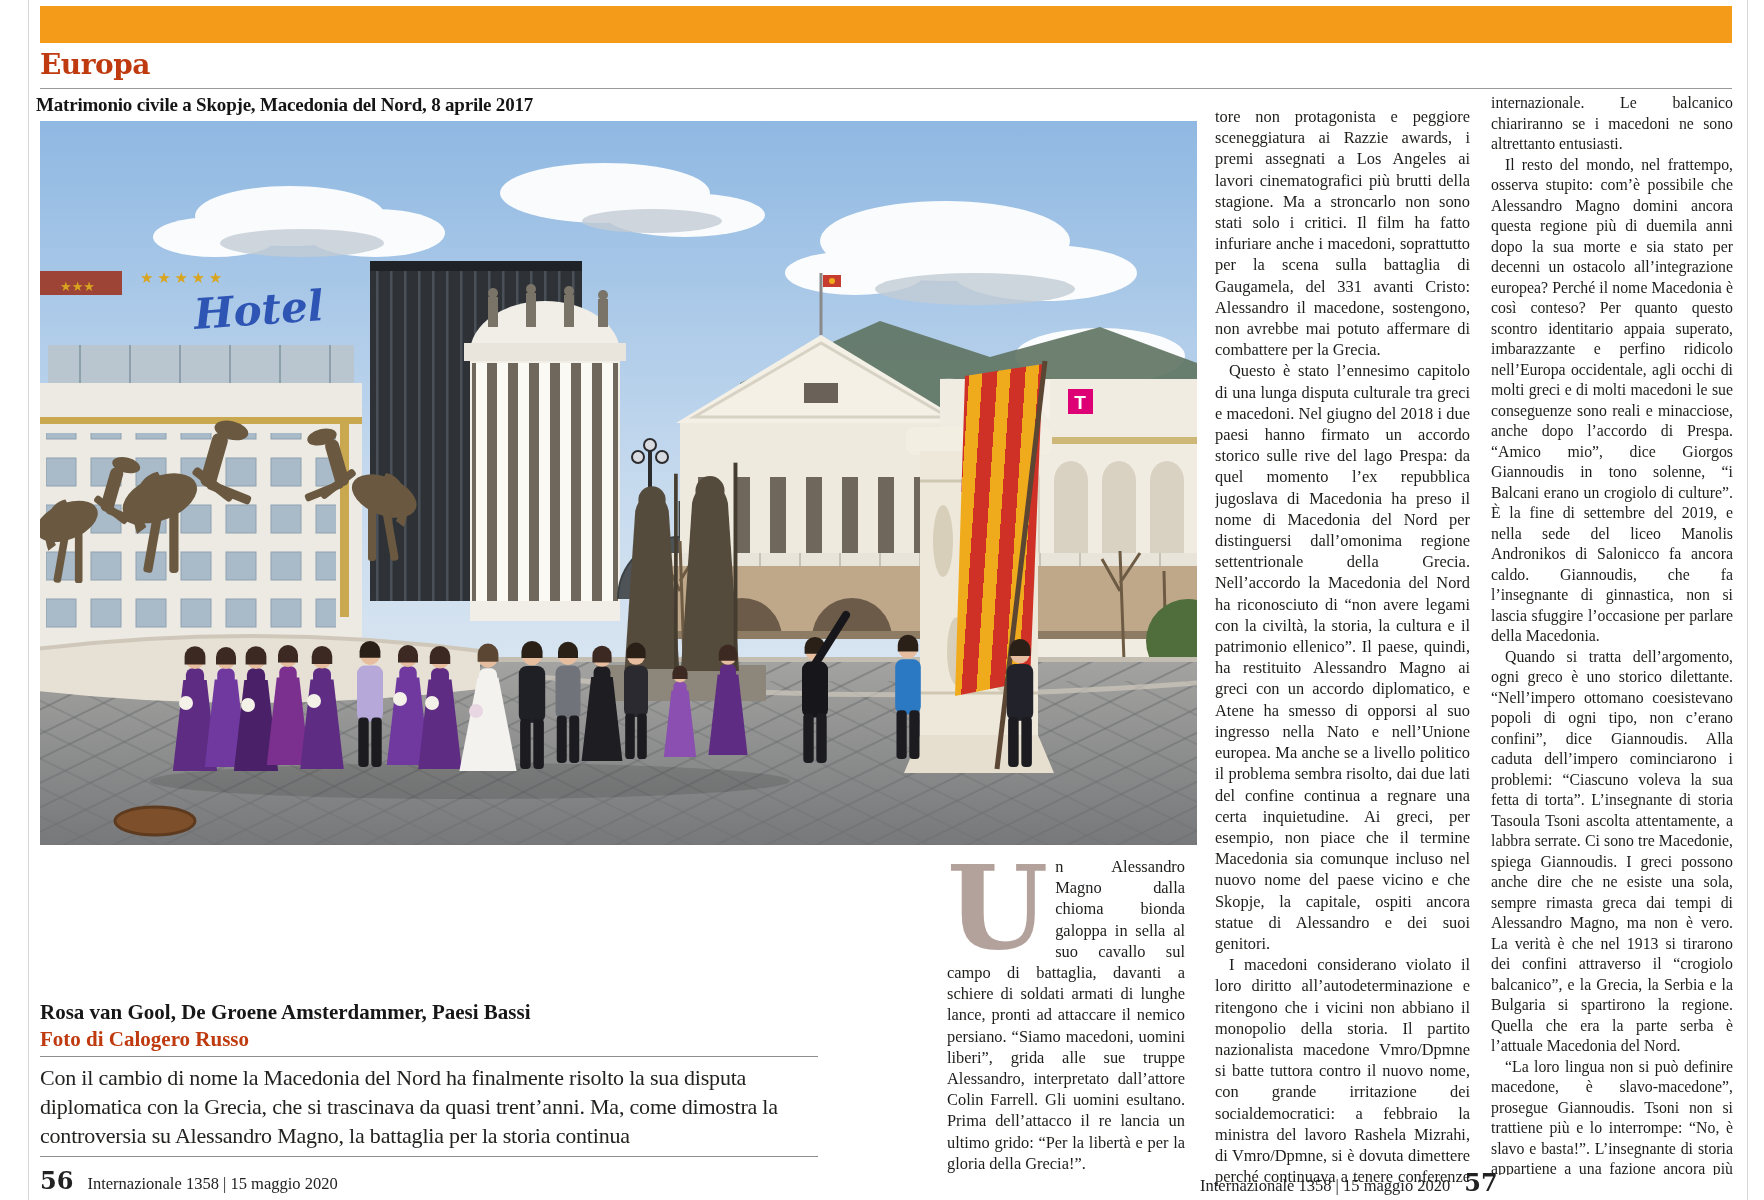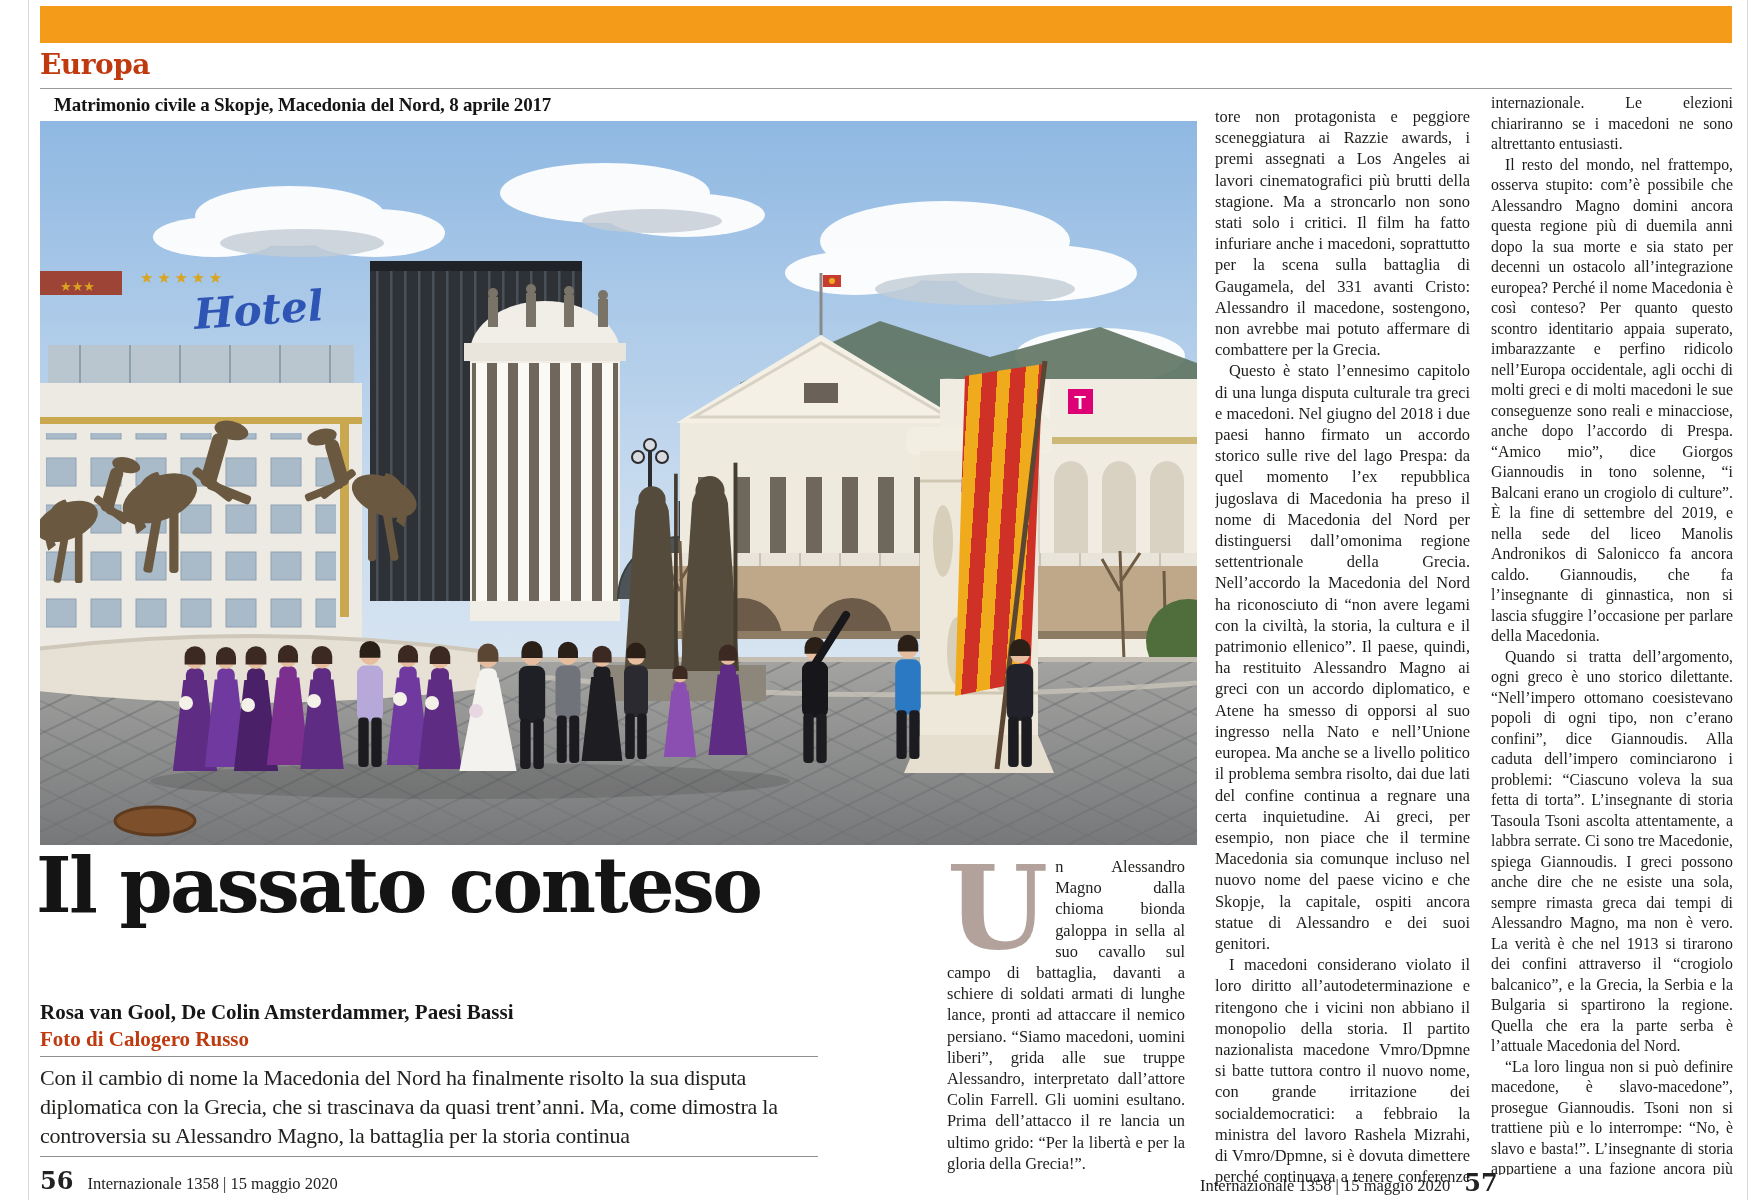--- a/index.html
+++ b/index.html
@@ -3,21 +3,21 @@
 <meta charset="utf-8">
 <style>
   html,body{margin:0;padding:0;background:#f2f2f2;}
   .spread{position:relative;width:1764px;height:1200px;background:#ffffff;
           font-family:"Liberation Serif",serif;color:#1c1c1a;overflow:hidden;}
   .cropmark{position:absolute;top:0;bottom:0;width:1px;background:#d8d8d8;}
   .orange-bar{position:absolute;left:40px;top:6px;width:1692px;height:37px;background:#F49C1A;}
   .section-label{position:absolute;left:40px;top:48px;font-size:28px;font-weight:bold;
                  color:#BF3A0F;font-family:"DejaVu Serif",serif;letter-spacing:-.5px;}
   .top-rule{position:absolute;left:40px;top:88px;width:1692px;height:1px;background:#9a9a9a;}
-  .photo-caption{position:absolute;left:54px;top:94px;font-size:19px;font-weight:bold;
+  .photo-caption{position:absolute;left:36px;top:94px;font-size:19px;font-weight:bold;
                  color:#151515;letter-spacing:-.2px;}
   .photo-wrap{position:absolute;left:40px;top:121px;width:1157px;height:724px;overflow:hidden;}
   .headline{position:absolute;left:36px;top:846px;width:920px;font-family:"DejaVu Serif",serif;
             font-weight:bold;font-size:76px;letter-spacing:-2.5px;color:#141414;line-height:1.05;}
   .byline{position:absolute;left:40px;top:1000px;font-size:21px;font-weight:bold;color:#171717;}
   .credit{position:absolute;left:40px;top:1027px;font-size:21px;font-weight:bold;color:#BF3A0F;text-align:right;}
   .rule{position:absolute;left:40px;width:778px;height:1px;background:#8f8f8f;}
   .standfirst{position:absolute;left:40px;top:1063px;width:792px;font-size:22px;
               line-height:29px;color:#222220;letter-spacing:-.2px;}
   .bodycol{position:absolute;text-align:justify;color:#1d1d1b;overflow:hidden;
@@ -356,40 +356,39 @@
       <use href="#pm" transform="translate(868,638) scale(1.28)" color="#2b79c2"></use>
 
       <g>
         <path d="M925,255 L1003,243 L990,560 L915,575 Z" fill="url(#flagStripes)"></path>
         <line x1="1005" y1="240" x2="957" y2="648" stroke="#5a4632" stroke-width="5"></line>
         <use href="#pm" transform="translate(980,646) scale(1.32)" color="#22222a"></use>
       </g>
     </svg>
   </div>
 
-  <div class="headline">Il passato conteso</div>
-  <div class="byline">Rosa van Gool, De Colin Amsterdammer, Paesi Bassi</div>
+  <div class="byline">Rosa van Gool, De Groene Amsterdammer, Paesi Bassi</div>
   <div class="credit">Foto di Calogero Russo</div>
   <div class="rule" style="top:1056px"></div>
   <div class="standfirst">Con il cambio di nome la Macedonia del Nord ha finalmente risolto la sua disputa diplomatica con la Grecia, che si trascinava da quasi trent’anni. Ma, come dimostra la controversia su Alessandro Magno, la battaglia per la storia continua</div>
   <div class="rule" style="top:1156px"></div>
 
   <div class="bodycol col1">
     <p><span class="dropcap">U</span><span>n Alessandro Magno dalla chioma bionda galoppa in sella al suo cavallo sul campo di battaglia, davanti a schiere di soldati armati di lunghe lance, pronti ad attaccare il nemico persiano. “Siamo macedoni, uomini liberi”, grida alle sue truppe Alessandro, interpretato dall’attore Colin Farrell. Gli uomini esultano. Prima dell’attacco il re lancia un ultimo grido: “Per la libertà e per la gloria della Grecia!”.</span></p>
     <p class="indent"><span>Il film </span><span class="ital">Alexander</span><span>, del 2004, è valso al regista Oliver Stone la nomination per peggior film, peggior regia, peggior attore e peggior attrice protagonisti, peggior at-</span></p>
   </div>
 
   <div class="bodycol col2">
     <p>tore non protagonista e peggiore sceneggiatura ai Razzie awards, i premi assegnati a Los Angeles ai lavori cinematografici più brutti della stagione. Ma a stroncarlo non sono stati solo i critici. Il film ha fatto infuriare anche i macedoni, soprattutto per la scena sulla battaglia di Gaugamela, del 331 avanti Cristo: Alessandro il macedone, sostengono, non avrebbe mai potuto affermare di combattere per la Grecia.</p>
     <p class="indent">Questo è stato l’ennesimo capitolo di una lunga disputa culturale tra greci e macedoni. Nel giugno del 2018 i due paesi hanno firmato un accordo storico sulle rive del lago Prespa: da quel momento l’ex repubblica jugoslava di Macedonia ha preso il nome di Macedonia del Nord per distinguersi dall’omonima regione settentrionale della Grecia. Nell’accordo la Macedonia del Nord ha riconosciuto di “non avere legami con la civiltà, la storia, la cultura e il patrimonio ellenico”. Il paese, quindi, ha restituito Alessandro Magno ai greci con un accordo diplomatico, e Atene ha smesso di opporsi al suo ingresso nella Nato e nell’Unione europea. Ma anche se a livello politico il problema sembra risolto, dai due lati del confine continua a regnare una certa inquietudine. Ai greci, per esempio, non piace che il termine Macedonia sia comunque incluso nel nuovo nome del paese vicino e che Skopje, la capitale, ospiti ancora statue di Alessandro e dei suoi genitori.</p>
     <p class="indent">I macedoni considerano violato il loro diritto all’autodeterminazione e ritengono che i vicini non abbiano il monopolio della storia. Il partito nazionalista macedone Vmro/Dpmne si batte tuttora contro il nuovo nome, con grande irritazione dei socialdemocratici: a febbraio la ministra del lavoro Rashela Mizrahi, di Vmro/Dpmne, si è dovuta dimettere perché continuava a tenere conferenze stampa davanti a una targa con il vecchio nome del paese. Il malcontento per la questione del nome ha rischiato di essere un tema caldo anche alle elezioni parlamentari – previste per aprile, ma poi rimandate – e di fruttare molti seggi a Vmro/Dpmne, soprattutto perché i vantaggi dell’accordo sono rimasti invisibili per molto tempo. Ma a fine marzo, proprio nel pieno del caos generato dal coronavirus, l’Unione europea ha deciso di avviare i negoziati di adesione con Skopje (in autunno i Paesi Bassi e la Francia avevano votato contro). Nel corso della stessa settimana, il paese è entrato ufficialmente nella Nato. L’accordo di Prespa si è così dimostrato un successo diplomatico, almeno agli occhi della comunità</p>
   </div>
 
   <div class="bodycol col3">
-    <p>internazionale. Le elezioni chiariranno se i macedoni ne sono altrettanto entusiasti.</p>
+    <p>internazionale. Le balcanico chiariranno se i macedoni ne sono altrettanto entusiasti.</p>
     <p class="indent">Il resto del mondo, nel frattempo, osserva stupito: com’è possibile che Alessandro Magno domini ancora questa regione più di duemila anni dopo la sua morte e sia stato per decenni un ostacolo all’integrazione europea? Perché il nome Macedonia è così conteso? Per quanto questo scontro identitario appaia superato, imbarazzante e perfino ridicolo nell’Europa occidentale, agli occhi di molti greci e di molti macedoni le sue conseguenze sono reali e minacciose, anche dopo l’accordo di Prespa. “Amico mio”, dice Giorgos Giannoudis in tono solenne, “i Balcani erano un crogiolo di culture”. È la fine di settembre del 2019, e nella sede del liceo Manolis Andronikos di Salonicco fa ancora caldo. Giannoudis, che fa l’insegnante di ginnastica, non si lascia sfuggire l’occasione per parlare della Macedonia.</p>
     <p class="indent">Quando si tratta dell’argomento, ogni greco è uno storico dilettante. “Nell’impero ottomano coesistevano popoli di ogni tipo, non c’erano confini”, dice Giannoudis. Alla caduta dell’impero cominciarono i problemi: “Ciascuno voleva la sua fetta di torta”. L’insegnante di storia Tasoula Tsoni ascolta attentamente, a labbra serrate. Ci sono tre Macedonie, spiega Giannoudis. I greci possono anche dire che ne esiste una sola, sempre rimasta greca dai tempi di Alessandro Magno, ma non è vero. La verità è che nel 1913 si tirarono dei confini attraverso il “crogiolo balcanico”, e la Grecia, la Serbia e la Bulgaria si spartirono la regione. Quella che era la parte serba è l’attuale Macedonia del Nord.</p>
     <p class="indent">“La loro lingua non si può definire macedone, è slavo-macedone”, prosegue Giannoudis. Tsoni non si trattiene più e lo interrompe: “No, è slavo e basta!”. L’insegnante di storia appartiene a una fazione ancora più intransigente, secondo cui perfino il nome di “Macedonia slava” sarebbe una concessione troppo generosa. Tsoni ritiene che Skopje, come chiama il paese, non possa vantare nessun diritto sul nome Macedonia. Dovrebbe chiamarsi Vardarska, dal fiume che nasce vicino alla città di Skopje. Non solo: riscrivendo la storia di Alessandro Magno, gli skopjani, come Tsoni chiama gli abitanti del paese vicino, prendono in giro il mondo intero.</p>
 
   </div>
 
   <div class="footer footer-left">
     <span class="pagenum">56</span><span>Internazionale 1358 | 15 maggio 2020</span>
   </div>
   <div class="footer footer-right">

